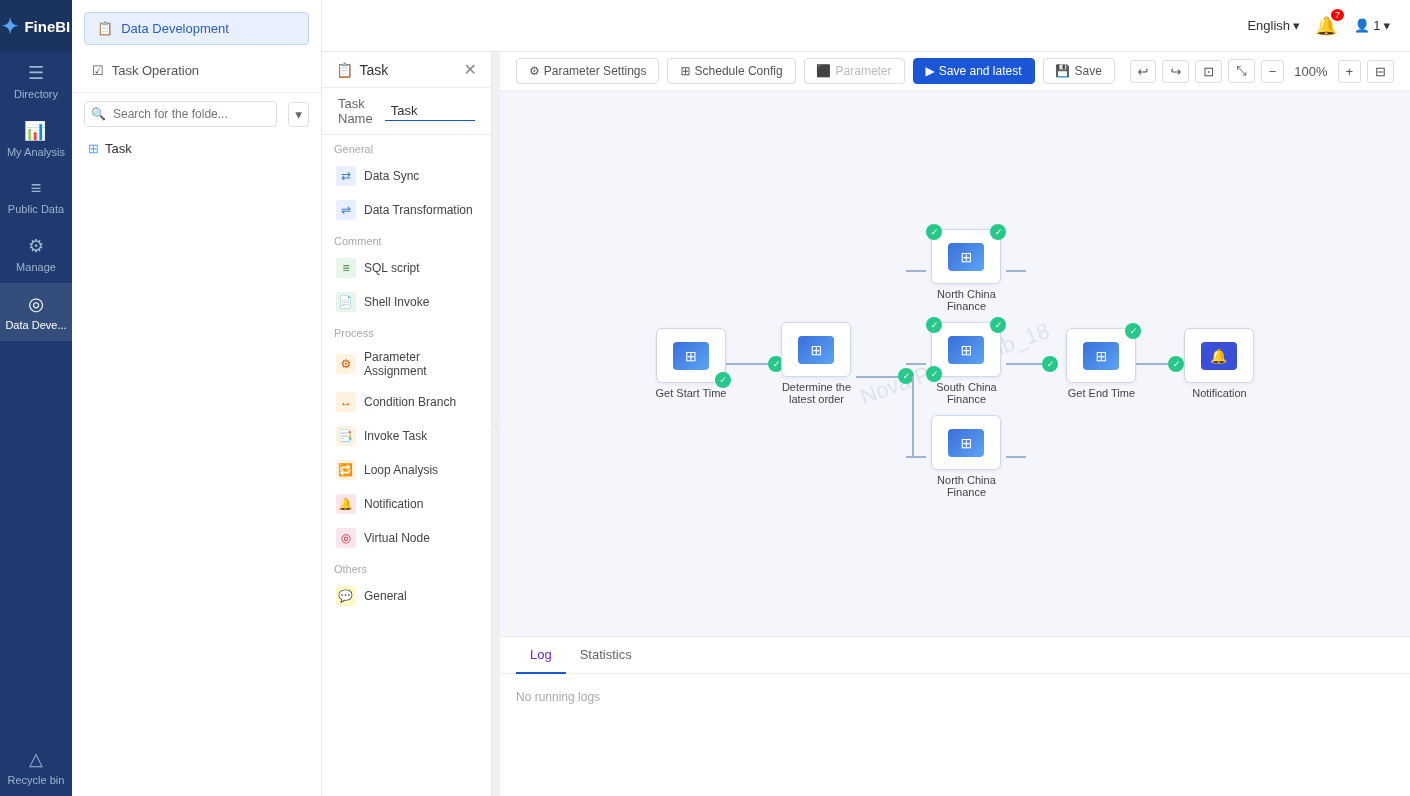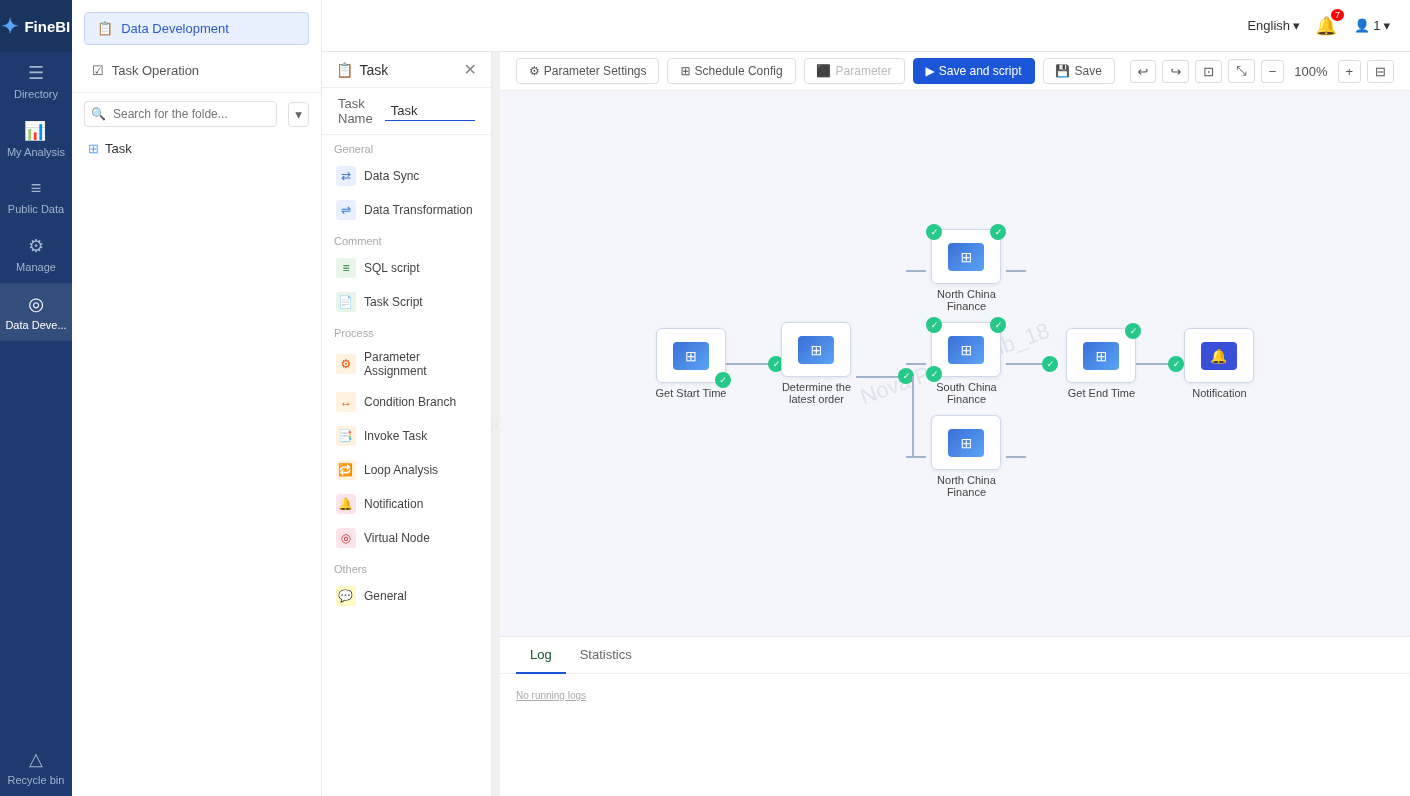--- a/index.html
+++ b/index.html
@@ -84,22 +84,22 @@
     .wf-node-label { font-size: 11px; color: #444; text-align: center; margin-top: 4px; max-width: 80px; }
 
     
     .log-section {
       height: 160px; background: white; border-top: 1px solid #e8e8e8; flex-shrink: 0;
     }
     .log-tabs { display: flex; align-items: center; border-bottom: 1px solid #eee; padding: 0 16px; }
     .log-tab {
       padding: 10px 14px; font-size: 13px; color: #666; cursor: pointer; border-bottom: 2px solid transparent; margin-bottom: -1px;
     }
-    .log-tab.active { color: #14532d; border-bottom-color: #1a56d6; }
-    .log-content { padding: 16px; color: #aaa; font-size: 10px; text-decoration: underline; }
+    .log-tab.active { color: #6d28d9; border-bottom-color: #1a56d6; }
+    .log-content { padding: 16px; color: #aaa; font-size: 12px; }
 
     
     .plugin-panel {
       width: 170px; background: white; border-right: 1px solid #e8e8e8; overflow-y: auto; flex-shrink: 0; position: relative;
     }
     .panel-section-label { font-size: 11px; color: #aaa; padding: 8px 12px 4px; font-weight: 500; }
     .panel-item {
       display: flex; align-items: center; gap: 8px; padding: 7px 14px; font-size: 12px; color: #444; cursor: pointer;
     }
     .panel-item-icon { width: 20px; height: 20px; background: #e8efff; border-radius: 3px; display: flex; align-items: center; justify-content: center; font-size: 12px; flex-shrink: 0; }
@@ -241,21 +241,21 @@
         <span>Data Transformation</span>
       </div>
 
       <div class="panel-section-label">Comment</div>
       <div class="panel-item">
         <div class="panel-item-icon" style="background:#e8f5e9; color:#2e7d32;">≡</div>
         <span>SQL script</span>
       </div>
       <div class="panel-item">
         <div class="panel-item-icon" style="background:#e8f5e9; color:#2e7d32;">📄</div>
-        <span>Task Script</span>
+        <span>Shell Invoke</span>
       </div>
 
       <div class="panel-section-label">Process</div>
       <div class="panel-item">
         <div class="panel-item-icon" style="background:#fff3e0; color:#e65100;">⚙</div>
         <span>Parameter Assignment</span>
       </div>
       <div class="panel-item">
         <div class="panel-item-icon" style="background:#fff3e0; color:#e65100;">↔</div>
         <span>Condition Branch</span>
@@ -298,21 +298,21 @@
           <button class="topbar-btn">
             <span>⊞</span>
             <span>Schedule Config</span>
           </button>
           <button class="topbar-btn disabled">
             <span>⬛</span>
             <span>Parameter</span>
           </button>
           <button class="topbar-btn primary">
             <span>▶</span>
-            <span>Save and script</span>
+            <span>Save and latest</span>
           </button>
           <button class="topbar-btn">
             <span>💾</span>
             <span>Save</span>
           </button>
         </div>
 
         <div class="editor-controls">
           <button class="ctrl-btn">↩</button>
           <button class="ctrl-btn">↪</button>

